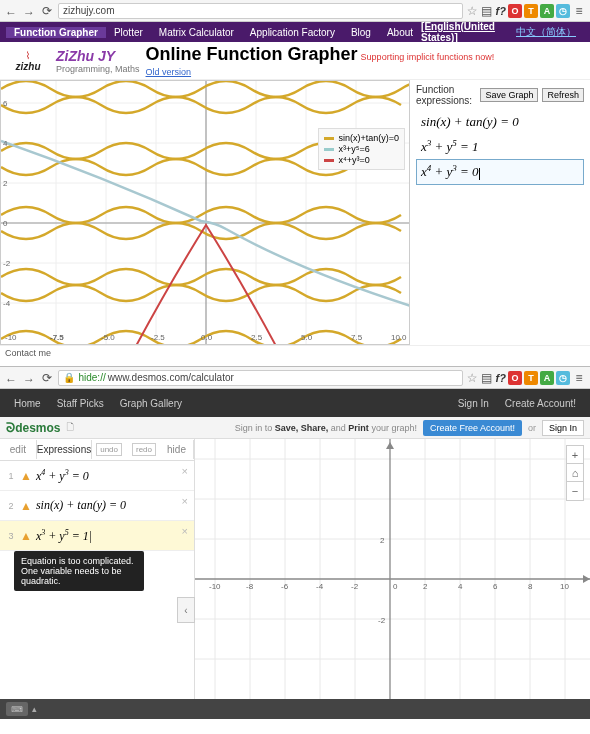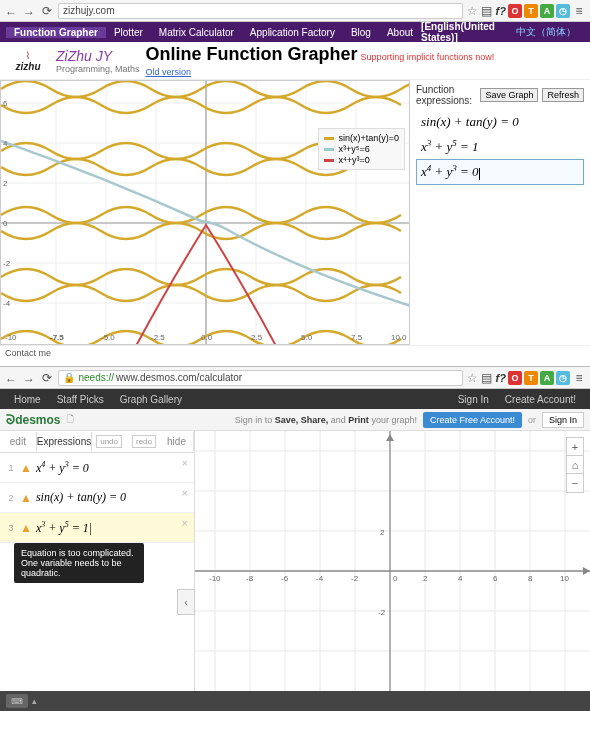--- a/index.html
+++ b/index.html
@@ -14,29 +14,29 @@
   .chrome .ext .sq { width:14px; height:14px; border-radius:2px; display:flex; align-items:center; justify-content:center; font-size:9px; font-weight:bold; color:#fff;}
   .sq.red{background:#d33;} .sq.green{background:#4a4;} .sq.blue{background:#5bd;} .sq.orange{background:#e80;}
   .chrome .ext .fi { font-style:italic; font-weight:bold; color:#333; font-size:11px;}
   .chrome .ext .star { color:#888; font-size:12px;}
 
   
   .znav { background:#4a1a6a; height:20px; display:flex; align-items:center; font-size:10px; color:#fff; padding:0 6px;}
   .znav .item { padding:0 8px; cursor:pointer; white-space:nowrap;}
   .znav .item.active { background:#6a3a9a; font-weight:bold;}
   .znav .spacer { flex:1; }
-  .znav .lang { color:#fff;} .znav .lang.bold{font-weight:bold;} .znav .lang.cn{color:#8cf;}
+  .znav .lang { color:#fff;text-decoration:underline;} .znav .lang.bold{font-weight:bold;} .znav .lang.cn{color:#8cf;}
 
   
   .zhead { display:flex; align-items:center; padding:2px 6px; gap:6px; border-bottom:1px solid #eee;}
   .zhead .logo { width:44px; height:28px; display:flex; flex-direction:column; align-items:center; justify-content:center;}
   .zhead .logo .wifi { font-size:10px; color:#c33;}
   .zhead .logo .txt { font-size:10px; font-weight:bold; font-style:italic; color:#222;}
   .zhead .brand { color:#8a3aa8; }
-  .zhead .brand .b1{font-style:italic; font-weight:normal; font-size:14px;}
+  .zhead .brand .b1{font-style:italic; font-weight:bold; font-size:14px;}
   .zhead .brand .b2{font-size:9px; color:#777;}
   .zhead .title { flex:1; }
   .zhead .title .t1{font-size:18px; font-weight:bold;}
   .zhead .title .t2{font-size:9px; color:#36c; text-decoration:underline; cursor:pointer;}
   .zhead .title .t3{font-size:9px; color:#d33;}
 
   
   .zmain { display:flex; }
   .graph { width:410px; height:265px; border:1px solid #ccc; position:relative; background:#fff; overflow:hidden;}
   .graph svg { position:absolute; top:0; left:0; }
@@ -54,21 +54,21 @@
   .expr.active{border:1px solid #7ac; background:#f4faff;}
   .expr sup{font-size:9px;}
   .cursor{border-left:1px solid #000; animation:blink 1s infinite; display:inline-block; height:12px; vertical-align:middle;}
   @keyframes blink{50%{opacity:0;}}
 
   .footer{font-size:9px; color:#555; padding:2px 5px; border-top:1px solid #eee;}
 
   
   .section2{margin-top:6px; border-top:1px solid #bbb;}
 
-  .dnav{background:#333; height:20px; display:flex; align-items:center; color:#ccc; font-size:10px; padding:0 6px;}
+  .dnav{background:#333; height:28px; display:flex; align-items:center; color:#ccc; font-size:10px; padding:0 6px;}
   .dnav .it{padding:0 8px; cursor:pointer;}
   .dnav .spacer{flex:1;}
 
   .dtop{background:#f4f4f4; height:22px; display:flex; align-items:center; padding:0 6px; font-size:9px; gap:6px; border-bottom:1px solid #ddd;}
   .dtop .logo{font-weight:bold; color:#2a7a3a; font-size:12px;}
   .dtop .logo .ic{font-size:13px;}
   .dtop .doc{color:#777; cursor:pointer;}
   .dtop .spacer{flex:1;}
   .dtop .msg{color:#888;}
   .dtop .msg b{color:#333;}
@@ -239,21 +239,21 @@
 </div>
 <div class="footer">Contact me</div>
 
 <div class="section2">
 <div class="chrome">
   <div class="navicon">←</div>
   <div class="navicon">→</div>
   <div class="navicon">⟳</div>
   <div class="url">
     <span style="color:#2a8a2a;margin-right:3px;">🔒</span>
-    <span class="secure">needs://</span>
+    <span class="secure">hide://</span>
         <span>www.desmos.com/calculator</span>
   </div>
   <div class="ext">
     <span class="star">☆</span>
     <span class="navicon">▤</span>
     <span class="fi">f?</span>
     <span class="sq red">O</span>
     <span class="sq orange">T</span>
     <span class="sq green">A</span>
     <span class="sq blue">◷</span>

